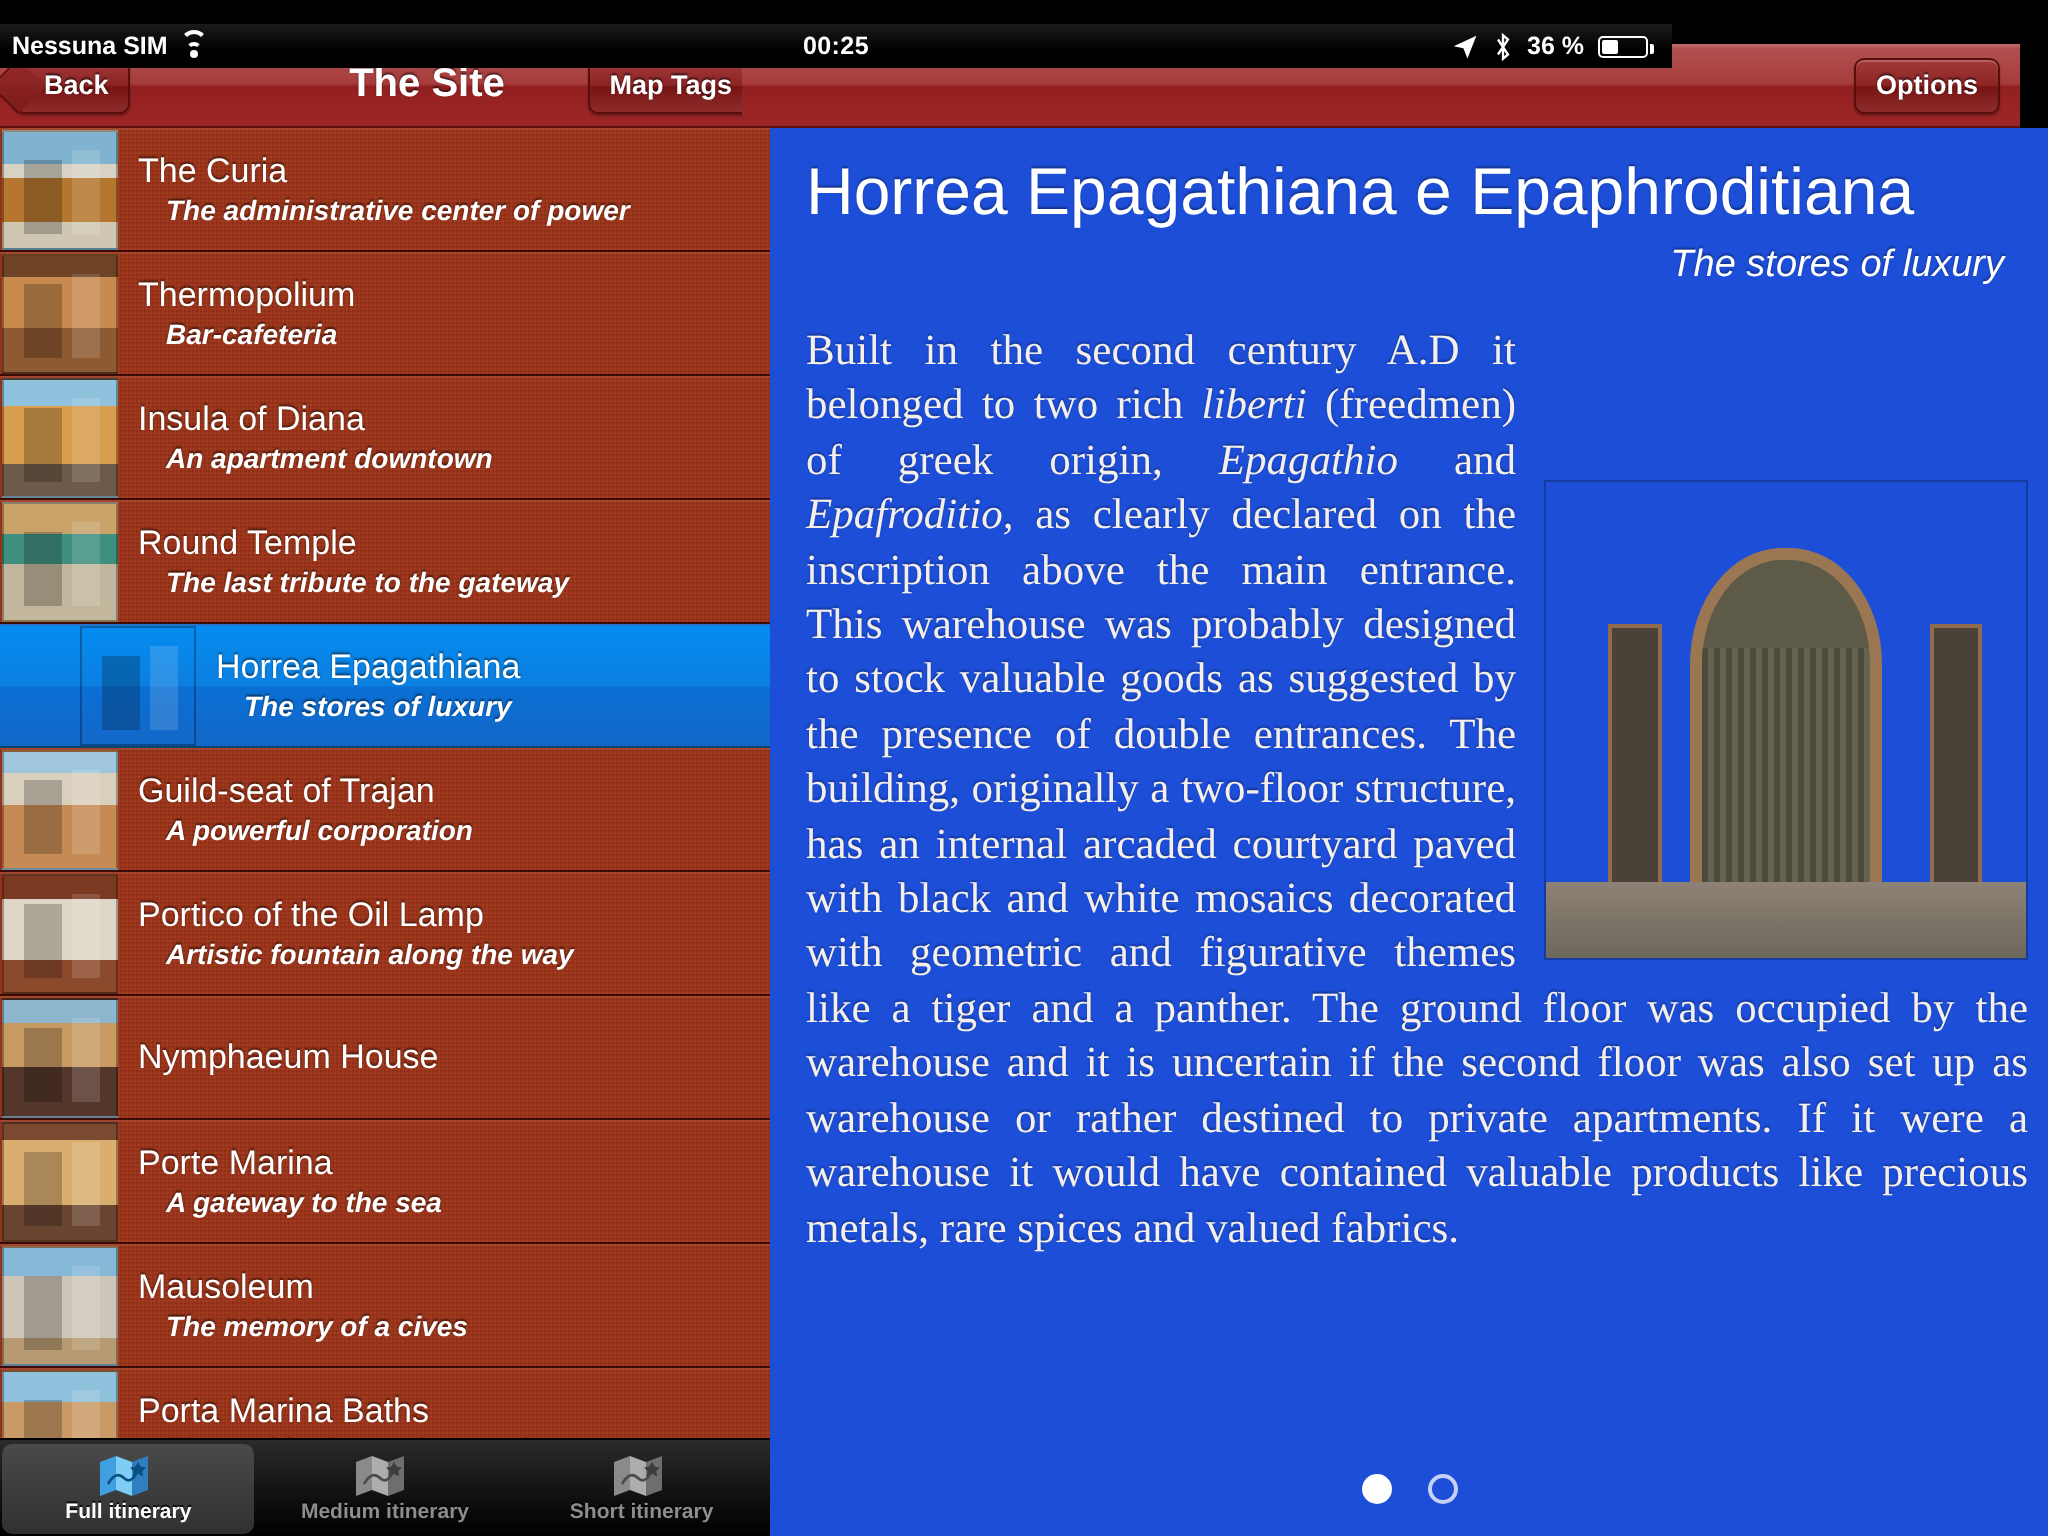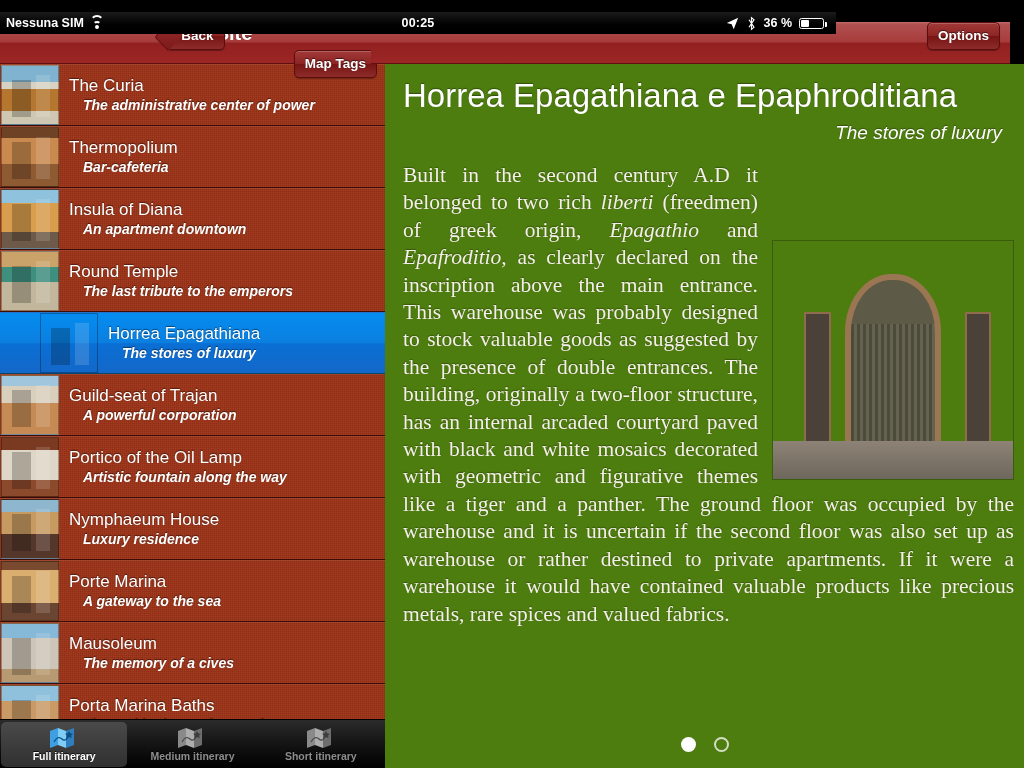--- a/index.html
+++ b/index.html
@@ -56,21 +56,20 @@
     background: #fff; border-radius: 1px;
   }
 
   
   .navbar {
     position: absolute; top: 22px; height: 42px;
     background: linear-gradient(to bottom, #c26a6a 0%, #b05050 6%, #a83c3c 48%, #932020 52%, #9c2626 100%);
     border-bottom: 1px solid #5e1010;
     display: flex; align-items: center;
     z-index: 40;
-    flex-direction: column;
   }
   .navbar.left { left: 0; width: 385px; border-right: 1px solid #5e1010; }
   .navbar.right { left: 371px; width: 639px; }
   .nav-title {
     position: absolute; left: 0; right: 0; text-align: center;
     color: #fff; font-size: 20px; font-weight: bold;
     text-shadow: 0 -1px 1px rgba(0,0,0,.55);
     padding-left: 43px;
   }
 
@@ -185,21 +184,21 @@
   .tab .tlabel {
     font-size: 10.5px; font-weight: bold; color: #8d8d8d;
     text-shadow: 0 -1px 0 rgba(0,0,0,.8);
   }
   .tab.active .tlabel { color: #fff; }
   .map-ico { width: 30px; height: 22px; }
 
   
   .detail {
     position: absolute; top: 64px; left: 385px; right: 0; bottom: 0;
-    background: #4d7c0f;
+    background: #1d4ed8;
     overflow: hidden;
   }
   .d-title {
     color: #fff; font-size: 33px; line-height: 40px;
     padding: 12px 22px 0 18px;
     text-shadow: 0 -1px 1px rgba(0,0,0,.35);
     white-space: nowrap;
   }
   .d-sub {
     color: #fff; font-size: 19px; font-style: italic;
@@ -336,21 +335,21 @@
           <div class="t2">An apartment downtown</div>
         </div>
         <div class="chev">›</div>
       </div>
       <div class="row">
         <div class="thumb th-round">
           <div class="th-inner"></div>
         </div>
         <div class="txt">
           <div class="t1">Round Temple</div>
-          <div class="t2">The last tribute to the emperors</div>
+          <div class="t2">The last tribute to the gateway</div>
         </div>
         <div class="chev">›</div>
       </div>
       <div class="row selected">
         <div class="thumb th-horrea">
           <div class="th-inner"></div>
         </div>
         <div class="txt">
           <div class="t1">Horrea Epagathiana</div>
           <div class="t2">The stores of luxury</div>
@@ -376,21 +375,20 @@
           <div class="t2">Artistic fountain along the way</div>
         </div>
         <div class="chev">›</div>
       </div>
       <div class="row">
         <div class="thumb th-nymph">
           <div class="th-inner"></div>
         </div>
         <div class="txt">
           <div class="t1">Nymphaeum House</div>
-          <div class="t2">Luxury residence</div>
         </div>
         <div class="chev">›</div>
       </div>
       <div class="row">
         <div class="thumb th-porte">
           <div class="th-inner"></div>
         </div>
         <div class="txt">
           <div class="t1">Porte Marina</div>
           <div class="t2">A gateway to the sea</div>

